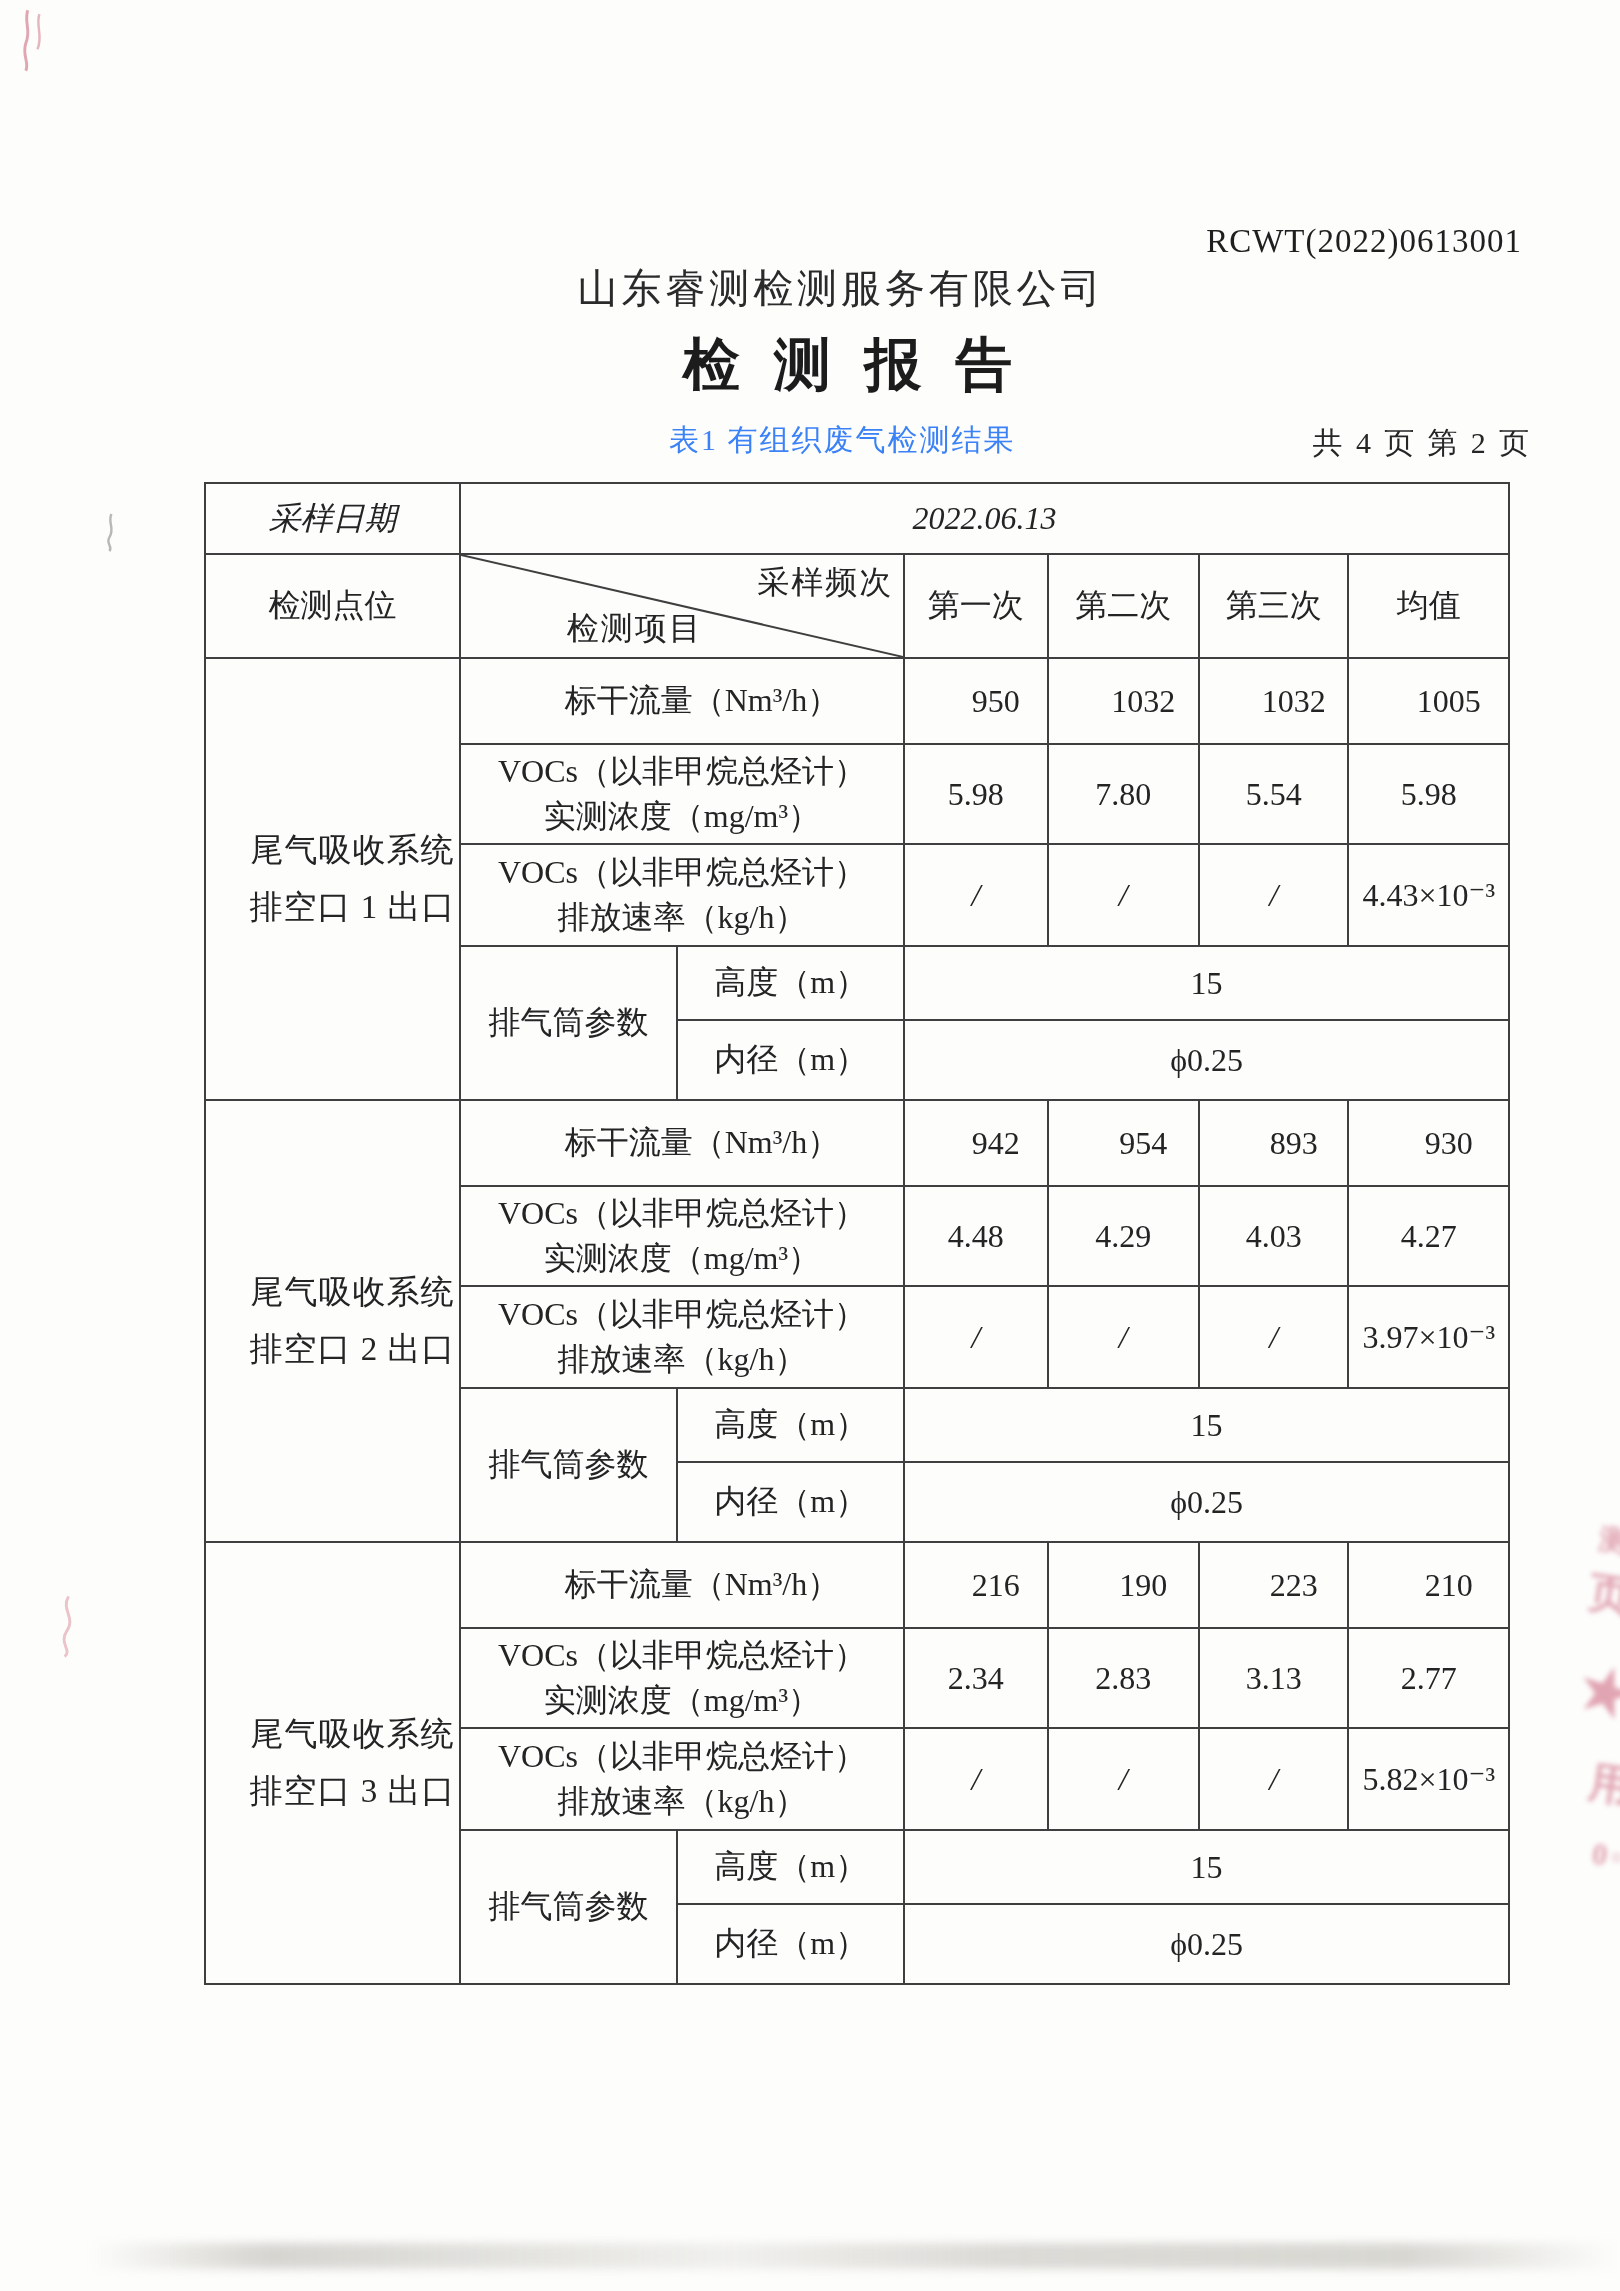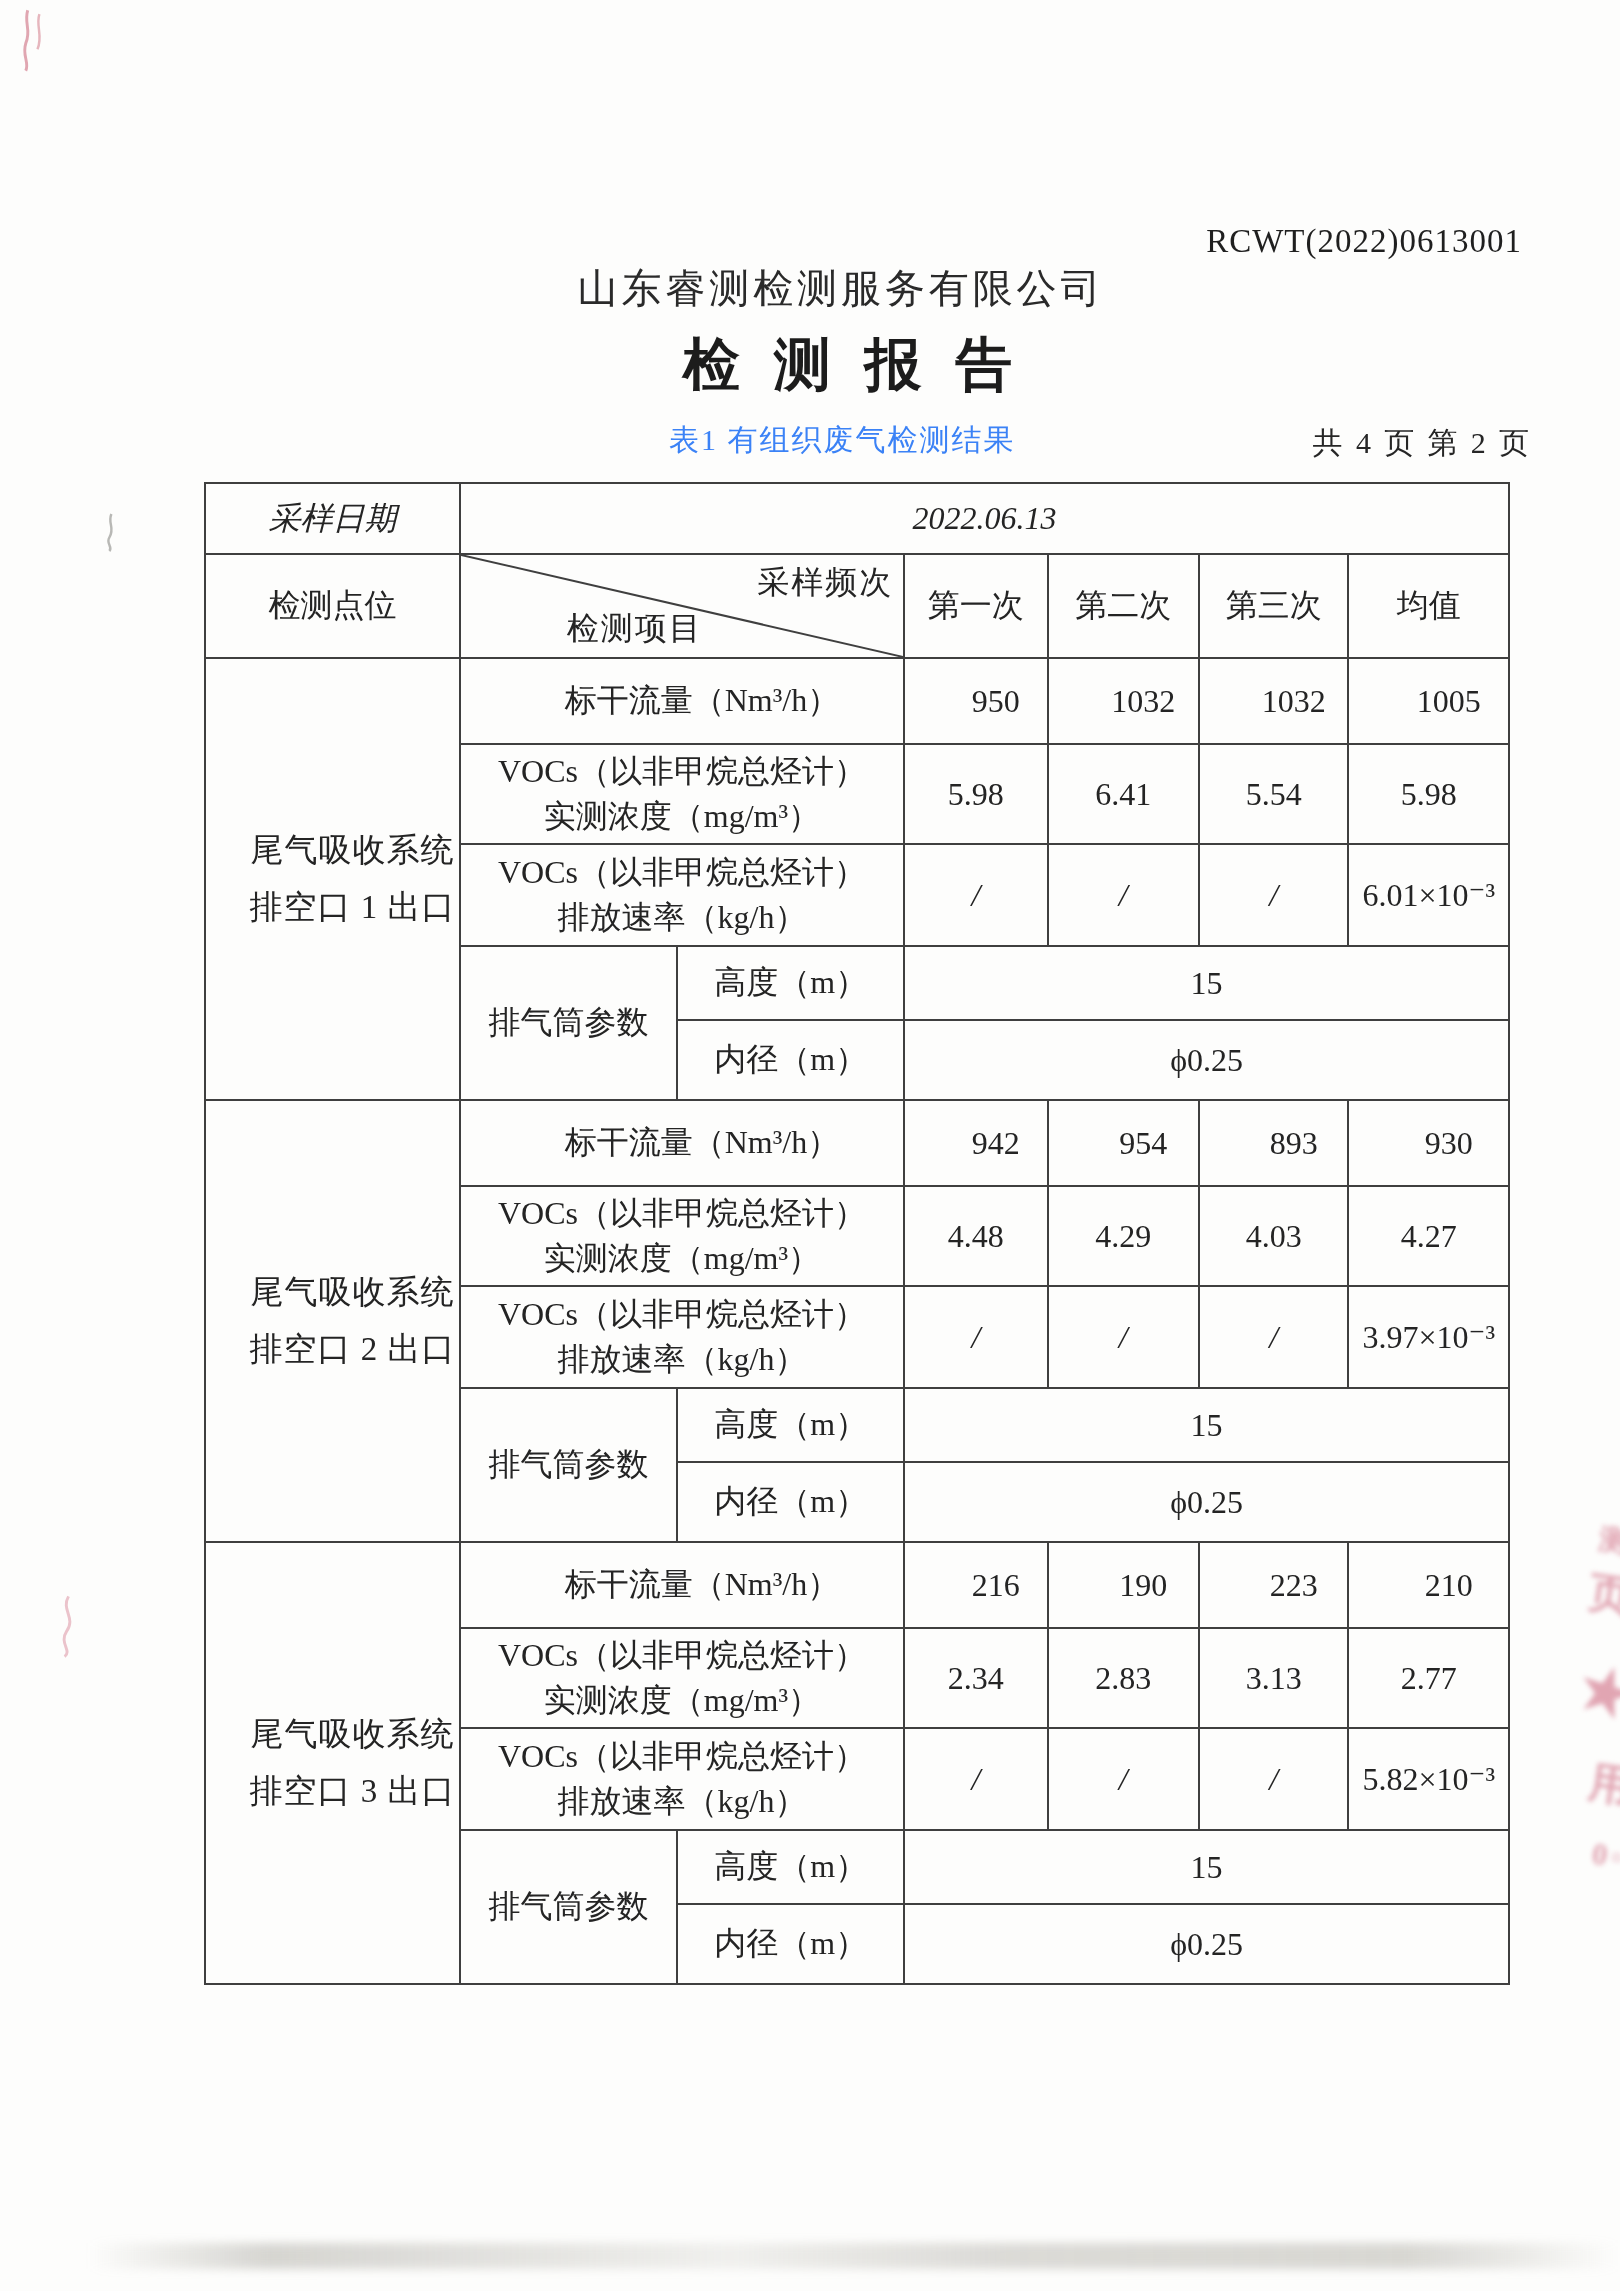--- a/index.html
+++ b/index.html
@@ -138,33 +138,33 @@
       <td class="val">1032</td>
       <td class="val">1032</td>
       <td class="val">1005</td>
     </tr>
     <tr class="g-conc">
       <td colspan="2" class="two-line">
         <div>VOCs（以非甲烷总烃计）</div>
         <div>实测浓度（mg/m³）</div>
       </td>
       <td class="val">5.98</td>
-      <td class="val">6.41</td>
+      <td class="val">7.80</td>
       <td class="val">5.54</td>
       <td class="val">5.98</td>
     </tr>
     <tr class="g-rate">
       <td colspan="2" class="two-line">
         <div>VOCs（以非甲烷总烃计）</div>
         <div>排放速率（kg/h）</div>
       </td>
       <td class="val slash">/</td>
       <td class="val slash">/</td>
       <td class="val slash">/</td>
-      <td class="val val-sci">6.01×10⁻³</td>
+      <td class="val val-sci">4.43×10⁻³</td>
     </tr>
     <tr class="g-h">
       <td rowspan="2">排气筒参数</td>
       <td>高度（m）</td>
       <td colspan="4" class="val">15</td>
     </tr>
     <tr class="g-d">
       <td>内径（m）</td>
       <td colspan="4" class="val">ϕ0.25</td>
     </tr>

